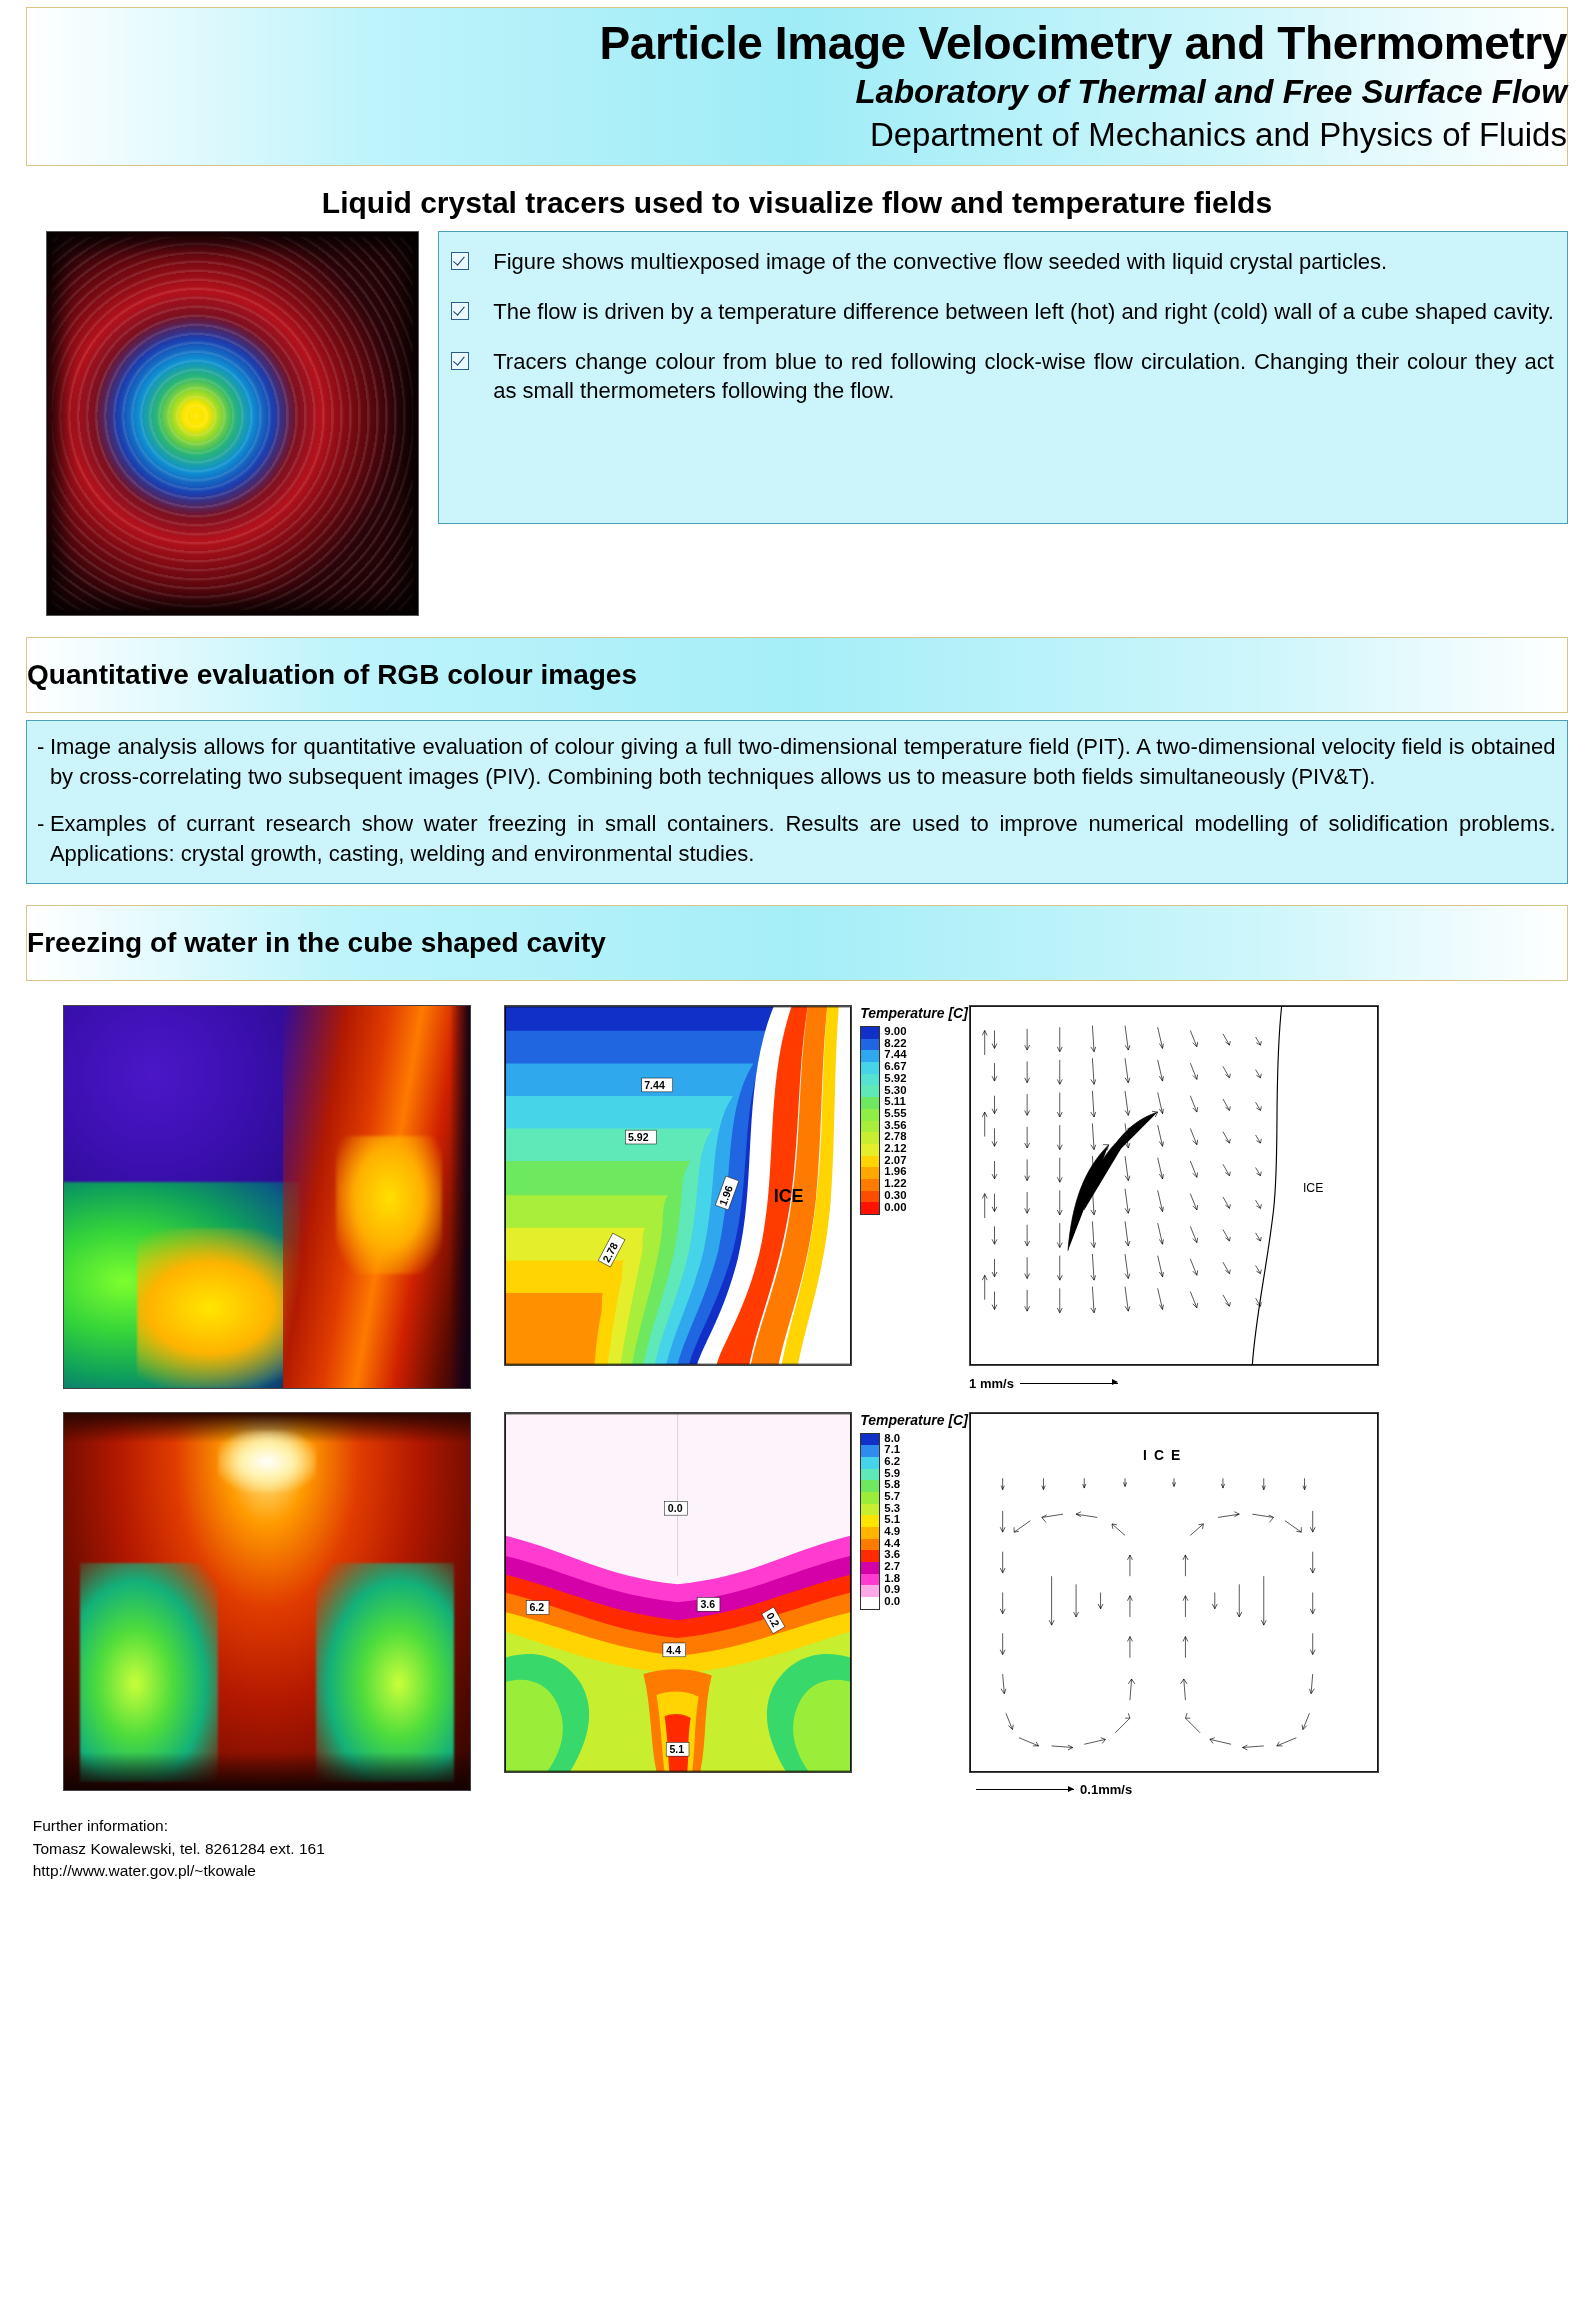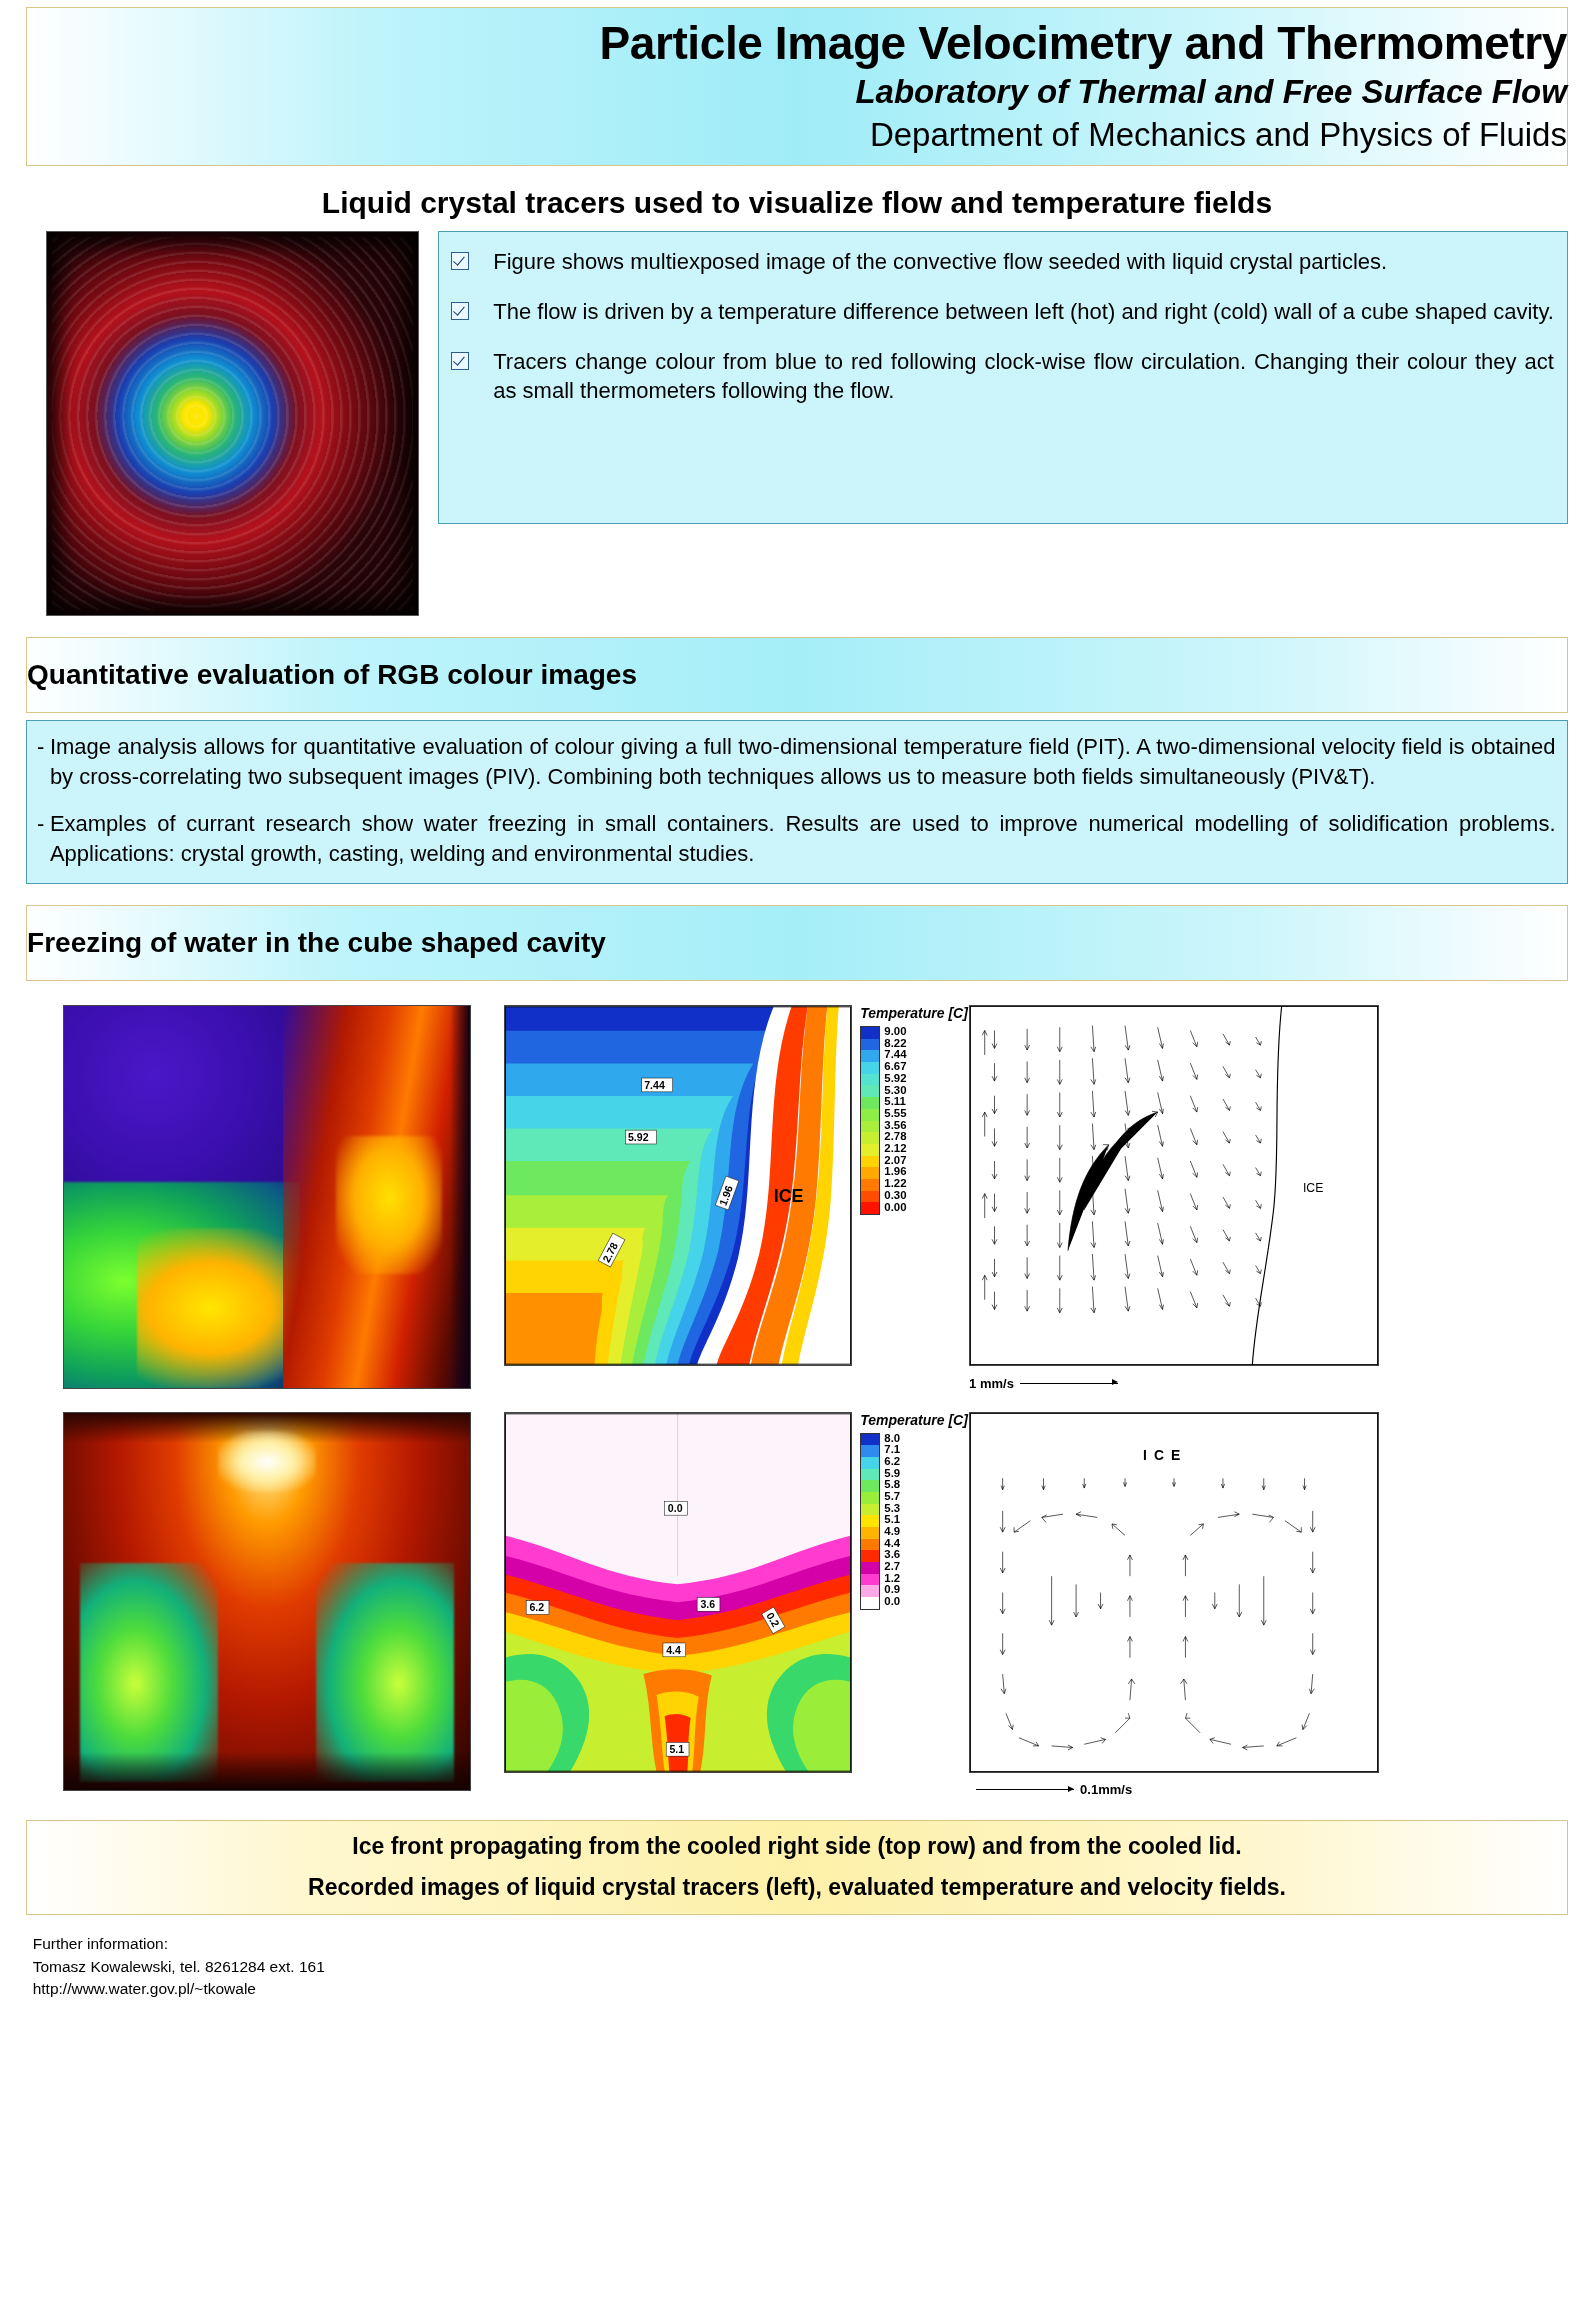--- a/index.html
+++ b/index.html
@@ -539,21 +539,21 @@
               <span>6.2</span>
               <span>5.9</span>
               <span>5.8</span>
               <span>5.7</span>
               <span>5.3</span>
               <span>5.1</span>
               <span>4.9</span>
               <span>4.4</span>
               <span>3.6</span>
               <span>2.7</span>
-              <span>1.2</span>
+              <span>1.8</span>
               <span>0.9</span>
               <span>0.0</span>
             </div>
           </div>
         </div>
       </div>
 
       <div class="cell-vel">
         <svg class="img-frame vec vec2" viewBox="0 0 500 440">
           <rect x="0" y="0" width="500" height="440" fill="#ffffff"></rect>
@@ -595,24 +595,20 @@
           <rect x="0.5" y="0.5" width="499" height="439" fill="none" stroke="#000" stroke-width="1.2"></rect>
         </svg>
         <div class="scalebar">
           <span class="arrow-line"></span>
           <span>0.1mm/s</span>
         </div>
       </div>
     </div>
   </div>
 
-  <div class="caption-box">
-    <p>Ice front propagating from the cooled right side (top row) and from the cooled lid.</p>
-    <p>Recorded  images of liquid crystal tracers (left), evaluated temperature and velocity  fields.</p>
-  </div>
 
   <div class="footer">
     <span class="line">Further information:</span>
     <span class="line">Tomasz Kowalewski, tel. 8261284 ext. 161</span>
     <span class="line">http://www.water.gov.pl/~tkowale</span>
   </div>
 
 </div>
 
 

